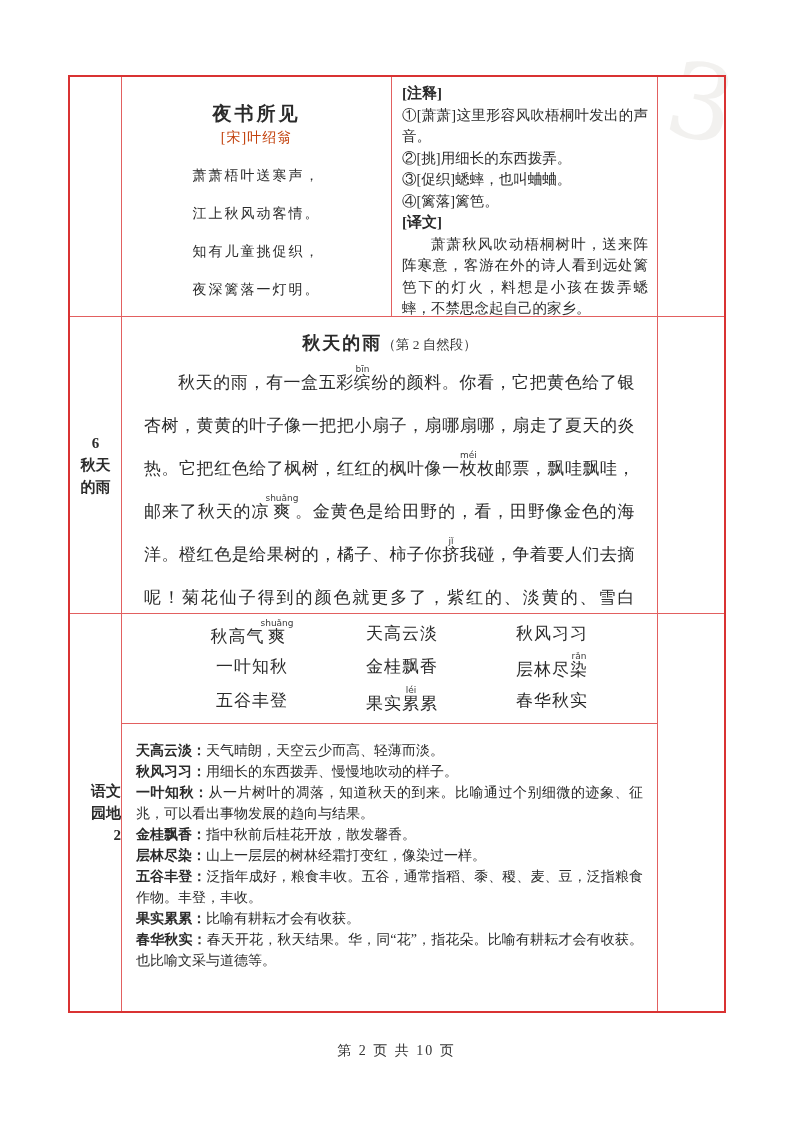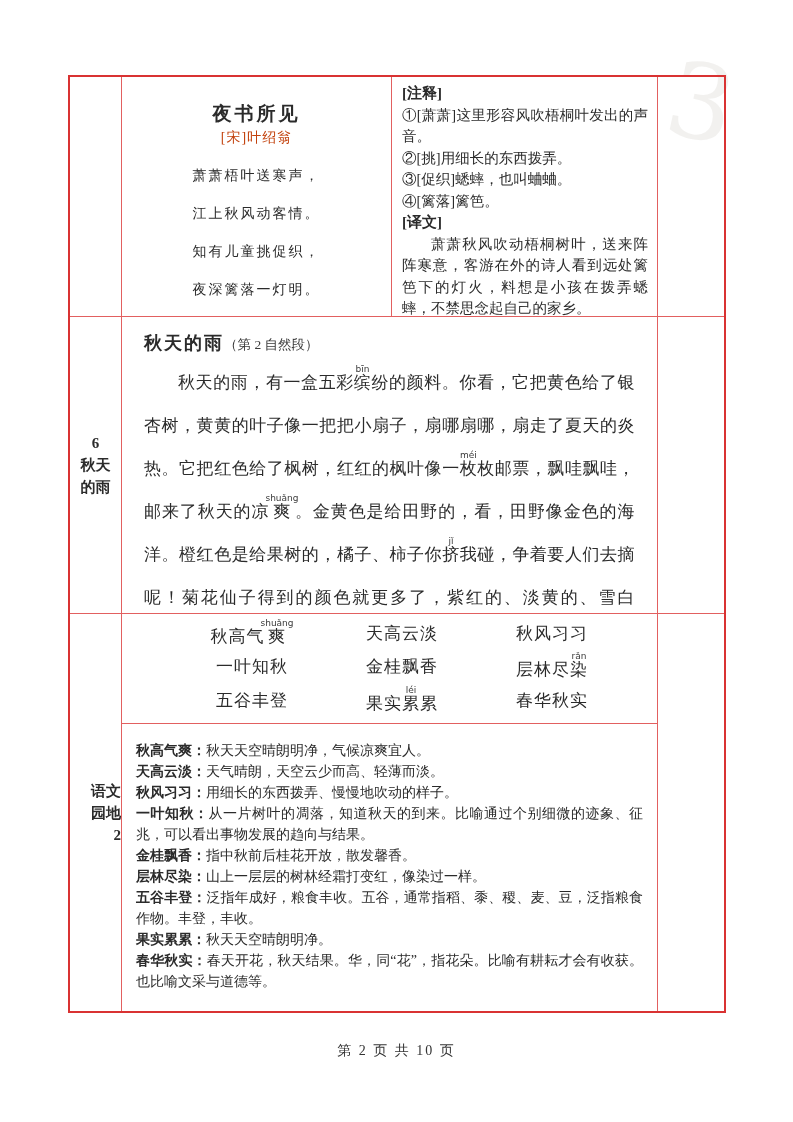--- a/index.html
+++ b/index.html
@@ -33,21 +33,21 @@
   .poem-title { font-size:19px; font-weight:bold; letter-spacing:3px; margin-top:8px; }
   .poem-author { font-size:14px; color:#c2410c; margin-top:2px; letter-spacing:1px; }
   .poem-line { font-size:14px; margin-top:20px; letter-spacing:2px; }
   .notes-col { flex:1; padding:6px 9px 0 10px; font-size:14.5px; line-height:21.5px; }
   .notes-header { font-weight:bold; font-size:15px; }
   .note-item { text-align:justify; }
   .trans-text { text-indent:2em; text-align:justify; }
 
   
   .lesson { padding:14px 22px 0 22px; }
-  .lesson-titleline { margin-bottom:6px; }
+  .lesson-titleline { text-align:center; margin-bottom:6px; }
   .lesson-title { font-size:18px; font-weight:bold; letter-spacing:2px; }
   .lesson-subtitle { font-size:13.5px; color:#3a3a3a; }
   .lesson-para { font-size:17px; line-height:43px; text-indent:2em;
                  text-align:justify; letter-spacing:0.5px; }
   ruby { ruby-align:center; }
   rt { font-size:9px; color:#3a3a3a; letter-spacing:0;
        font-family:"DejaVu Sans",sans-serif; }
 
   
   .garden { display:flex; flex-direction:column; height:100%; }
@@ -119,42 +119,39 @@
         <div class="idiom">秋风习习</div>
         <div class="idiom">一叶知秋</div>
         <div class="idiom">金桂飘香</div>
         <div class="idiom">层林尽<ruby>染<rt>rǎn</rt></ruby></div>
         <div class="idiom">五谷丰登</div>
         <div class="idiom">果实<ruby>累<rt>léi</rt></ruby>累</div>
         <div class="idiom">春华秋实</div>
       </div>
       <div class="explanations">
         <div class="exp-line">
-          <span class="exp-label">秋高气爽：</span><span>秋天天空晴朗明净，气候凉爽宜人。</span>
-        </div>
-        <div class="exp-line">
           <span class="exp-label">天高云淡：</span><span>天气晴朗，天空云少而高、轻薄而淡。</span>
         </div>
         <div class="exp-line">
           <span class="exp-label">秋风习习：</span><span>用细长的东西拨弄、慢慢地吹动的样子。</span>
         </div>
         <div class="exp-line">
           <span class="exp-label">一叶知秋：</span><span>从一片树叶的凋落，知道秋天的到来。比喻通过个别细微的迹象、征兆，可以看出事物发展的趋向与结果。</span>
         </div>
         <div class="exp-line">
           <span class="exp-label">金桂飘香：</span><span>指中秋前后桂花开放，散发馨香。</span>
         </div>
         <div class="exp-line">
           <span class="exp-label">层林尽染：</span><span>山上一层层的树林经霜打变红，像染过一样。</span>
         </div>
         <div class="exp-line">
           <span class="exp-label">五谷丰登：</span><span>泛指年成好，粮食丰收。五谷，通常指稻、黍、稷、麦、豆，泛指粮食作物。丰登，丰收。</span>
         </div>
         <div class="exp-line">
-          <span class="exp-label">果实累累：</span><span>秋天天空晴朗明净。</span>
+          <span class="exp-label">果实累累：</span><span>比喻有耕耘才会有收获。</span>
         </div>
         <div class="exp-line">
           <span class="exp-label">春华秋实：</span><span>春天开花，秋天结果。华，同“花”，指花朵。比喻有耕耘才会有收获。也比喻文采与道德等。</span>
         </div>
       </div>
     </div>
     <div class="cell last-row last-col" style="border-right-color: rgb(226, 96, 96); border-bottom-color: rgb(226, 96, 96);"></div>
 
   </div>
 

